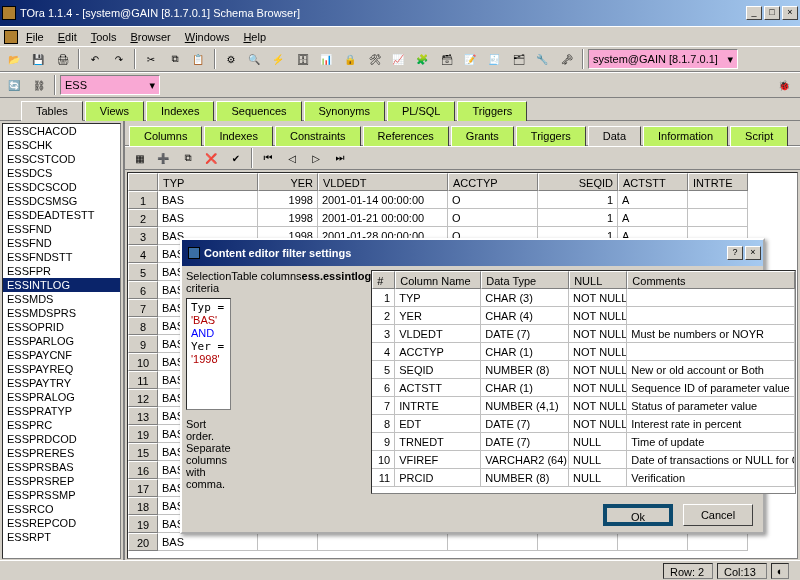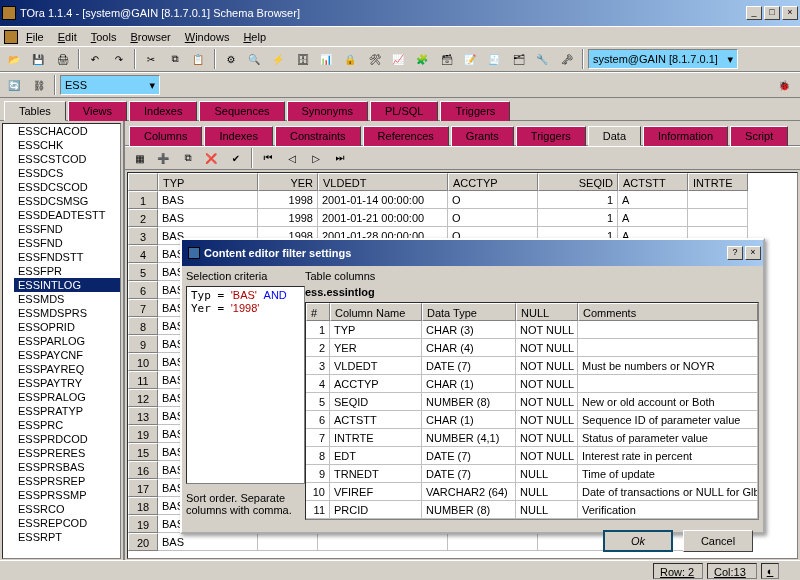--- a/index.html
+++ b/index.html
@@ -9,62 +9,62 @@
 .titlebar .spacer { flex: 1; }
 .winbtn { width: 16px; height: 14px; background: #d4d0c8; border: 1px solid #fff; border-right-color: #404040; border-bottom-color: #404040; margin-left: 2px; font-size: 9px; line-height: 10px; text-align: center; color: #000; }
 
 .menubar { background: #d4d0c8; height: 20px; display: flex; align-items: center; padding: 0 4px; border-top: 1px solid #fff; gap: 2px; }
 .menubar span { padding: 2px 6px; }
 .menubar span u { text-decoration: underline; }
 
 .toolbar, .toolbar2 { background: #d4d0c8; height: 26px; border-top: 1px solid #fff; border-bottom: 1px solid #808080; display: flex; align-items: center; padding: 0 4px; gap: 2px; }
 .tbtn { width: 22px; height: 22px; background: #d4d0c8; border: 1px solid #d4d0c8; display: flex; align-items: center; justify-content: center; font-size: 10px; }
 .tsep { width: 2px; height: 20px; border-left: 1px solid #808080; border-right: 1px solid #fff; margin: 0 2px; }
-.combo { height: 20px; background: #7dd3fc; border: 1px solid #808080; border-right-color: #fff; border-bottom-color: #fff; padding: 0 4px; display: flex; align-items: center; min-width: 100px; }
-
-.tabs-top { display: flex; padding: 2px 4px 0; border-bottom: 1px solid #808080; background:#d4d0c8; }
-.tab { padding: 3px 14px; background: #be185d; border: 1px solid #fff; border-bottom: none; border-right-color: #404040; margin-right: 2px; position: relative; top: 1px; }
+.combo { height: 20px; background: #f9a8d4; border: 1px solid #808080; border-right-color: #fff; border-bottom-color: #fff; padding: 0 4px; display: flex; align-items: center; min-width: 100px; }
+
+.tabs-top { display: flex; padding: 2px 21px 0; border-bottom: 1px solid #808080; background:#d4d0c8; }
+.tab { padding: 3px 14px; background: #bef264; border: 1px solid #fff; border-bottom: none; border-right-color: #404040; margin-right: 2px; position: relative; top: 1px; }
 .tab.sel { background: #d4d0c8; border-bottom: 1px solid #d4d0c8; font-weight: normal; }
 
 .workarea { display: flex; height: 440px; }
 .sidebar { width: 125px; background: #d4d0c8; border-right: 2px solid #808080; display:flex; flex-direction:column; }
 .sidebar-header { background: #d4d0c8; border: 1px solid #fff; border-bottom-color:#808080; border-right-color:#808080; padding: 2px 6px; height:18px; }
 .sidebar-list { background: #fff; border: 1px inset #808080; margin: 2px; flex:1; overflow: hidden; }
-.sidebar-list div { padding: 1px 4px; white-space: nowrap; margin-left: 11px; }
+.sidebar-list div { padding: 1px 4px; white-space: nowrap; }
 .sidebar-list .sel { background: #0a246a; color: #fff; }
 
 .mainpane { flex: 1; display: flex; flex-direction: column; background:#d4d0c8; }
 .inner-tabs { display: flex; padding: 4px 4px 0; border-bottom: 1px solid #808080; }
 .inner-toolbar { height: 24px; display: flex; align-items: center; padding: 0 4px; gap: 2px; border-bottom:1px solid #808080; border-top:1px solid #fff; }
 
 .grid { flex:1; background: #fff; border: 1px inset #808080; margin: 2px; position: relative; overflow: hidden; }
 .ghead, .grow { display: flex; }
 .gcell, .ghcell { border-right: 1px solid #c0c0c0; border-bottom: 1px solid #c0c0c0; padding: 1px 4px; height: 18px; line-height: 16px; overflow: hidden; white-space: nowrap; }
 .ghcell { background: #d4d0c8; border: 1px solid #fff; border-right-color:#808080; border-bottom-color:#808080; }
 .rowhead { width: 30px; background: #d4d0c8; text-align: center; border: 1px solid #fff; border-right-color:#808080; border-bottom-color:#808080; }
 .c-typ{width:100px} .c-yer{width:60px;text-align:right} .c-vld{width:130px} .c-acc{width:90px} .c-seq{width:80px;text-align:right} .c-act{width:70px} .c-int{width:60px}
 
 
 .dialog { position: absolute; left: 180px; top: 238px; width: 585px; height: 296px; background: #d4d0c8; border: 2px outset #fff; box-shadow: 2px 2px 4px rgba(0,0,0,.4); display:flex; flex-direction:column; }
 .dialog .titlebar { height: 18px; }
 .dialog-body { padding: 4px; display: flex; flex:1; }
 .dl-left { width: 200px; display:flex; flex-direction:column; }
-.dl-right { flex:1; display:flex; flex-direction:column; }
+.dl-right { flex:1; display:flex; }
 .lbl { margin-bottom: 4px; }
 .txtarea { background: #fff; border: 1px inset #808080; flex:1; padding: 2px 4px; font-family: monospace; font-size:11px; }
 .txtfield { background: #fff; border: 1px inset #808080; height: 20px; padding: 2px 4px; }
 .tbllist { background:#fff; border:1px inset #808080; flex:1; overflow:hidden; }
 .tbllist .ghcell { font-weight:normal; }
 .tbllist .grow .gcell:first-child{width:24px;text-align:right}
 .tbllist .c-nm{width:92px} .tbllist .c-dt{width:94px} .tbllist .c-nl{width:62px} .tbllist .c-cm{width:180px}
 .dlg-btns { display:flex; justify-content:flex-end; gap:10px; padding: 6px 10px; }
 .btn { min-width: 70px; height: 22px; background:#d4d0c8; border:1px solid #fff; border-right-color:#404040; border-bottom-color:#404040; text-align:center; line-height:20px; }
-.btn.default { border:2px solid #0c4a6e; line-height:18px;font-style:italic; }
-
-.statusbar { position:absolute; bottom:0; left:0; right:0; height:20px; background:#d4d0c8; border-top:1px solid #fff; display:flex; align-items:center; justify-content:flex-end; padding:0 21px; gap:4px;text-decoration:underline;}
+.btn.default { border:4px solid #0c4a6e; line-height:18px; }
+
+.statusbar { position:absolute; bottom:0; left:0; right:0; height:20px; background:#d4d0c8; border-top:1px solid #fff; display:flex; align-items:center; justify-content:flex-end; padding:0 11px; gap:4px;}
 .statcell { border:1px inset #808080; padding:1px 6px; height:16px; line-height:14px; min-width:50px;}
 .kw-blue{color:#0000ff} .kw-red{color:#b00000}
 </style>
 </head>
 <body>
 
 <div class="titlebar">
   <span style="width:14px;height:14px;background:#b08030;margin-right:4px;border:1px solid #000"></span>
   <span>TOra 1.1.4 - [system@GAIN [8.1.7.0.1] Schema Browser]</span>
   <span class="spacer"></span>

